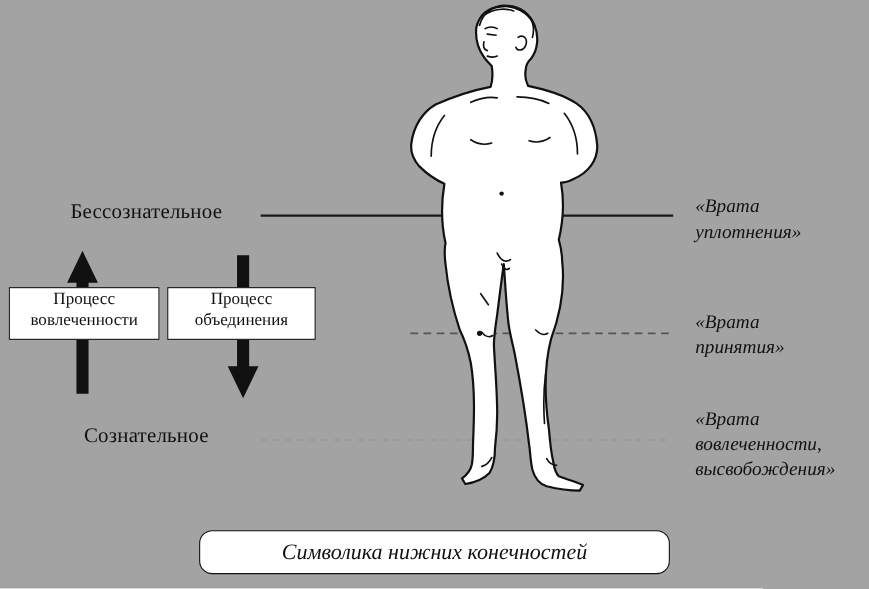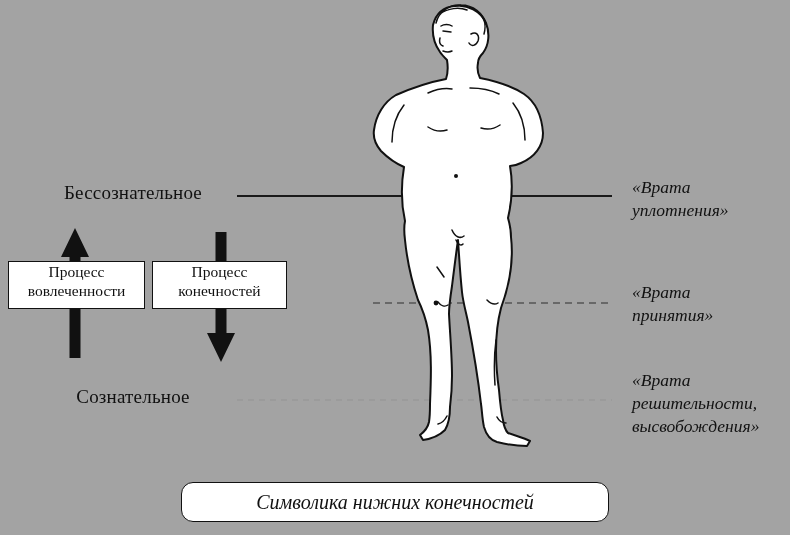--- a/index.html
+++ b/index.html
@@ -132,34 +132,34 @@
 
   <div class="lvl-label" id="lbl-unconscious">Бессознательное</div>
   <div class="lvl-label" id="lbl-conscious">Сознательное</div>
 
   <div class="proc-box" id="box-liberation">
     <div>Процесс</div>
     <div>вовлеченности</div>
   </div>
   <div class="proc-box" id="box-condensation">
     <div>Процесс</div>
-    <div>конечностей</div>
+    <div>объединения</div>
   </div>
 
   <div class="gate" id="gate-union">
     <div>«Врата</div>
     <div>уплотнения»</div>
   </div>
   <div class="gate" id="gate-acceptance">
     <div>«Врата</div>
     <div>принятия»</div>
   </div>
   <div class="gate" id="gate-involvement">
     <div>«Врата</div>
-    <div>решительности,</div>
+    <div>вовлеченности,</div>
     <div>высвобождения»</div>
   </div>
 
   <div class="caption-box" id="caption">
     <span>Символика нижних конечностей</span>
   </div>
 
 </div>
 
 </body></html>

